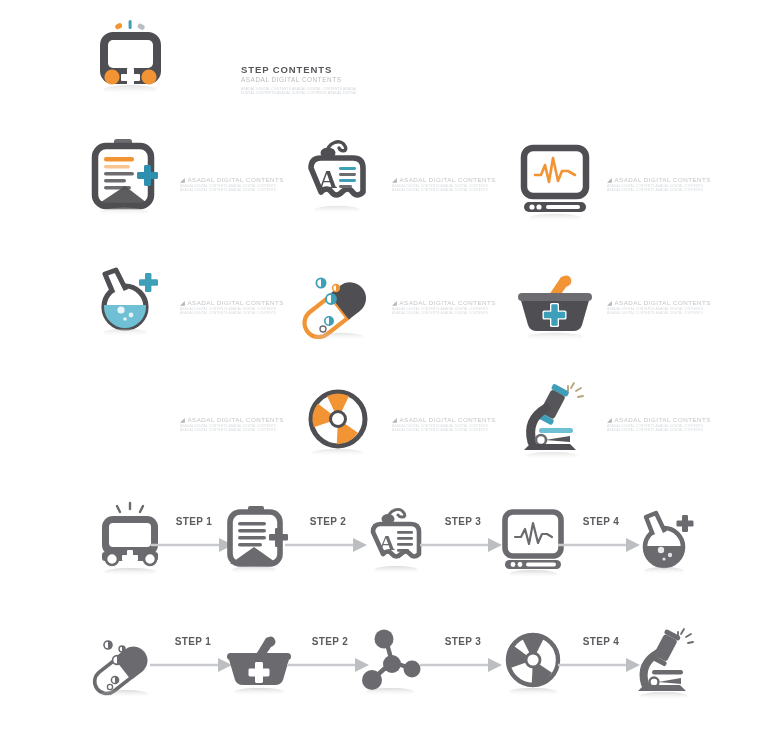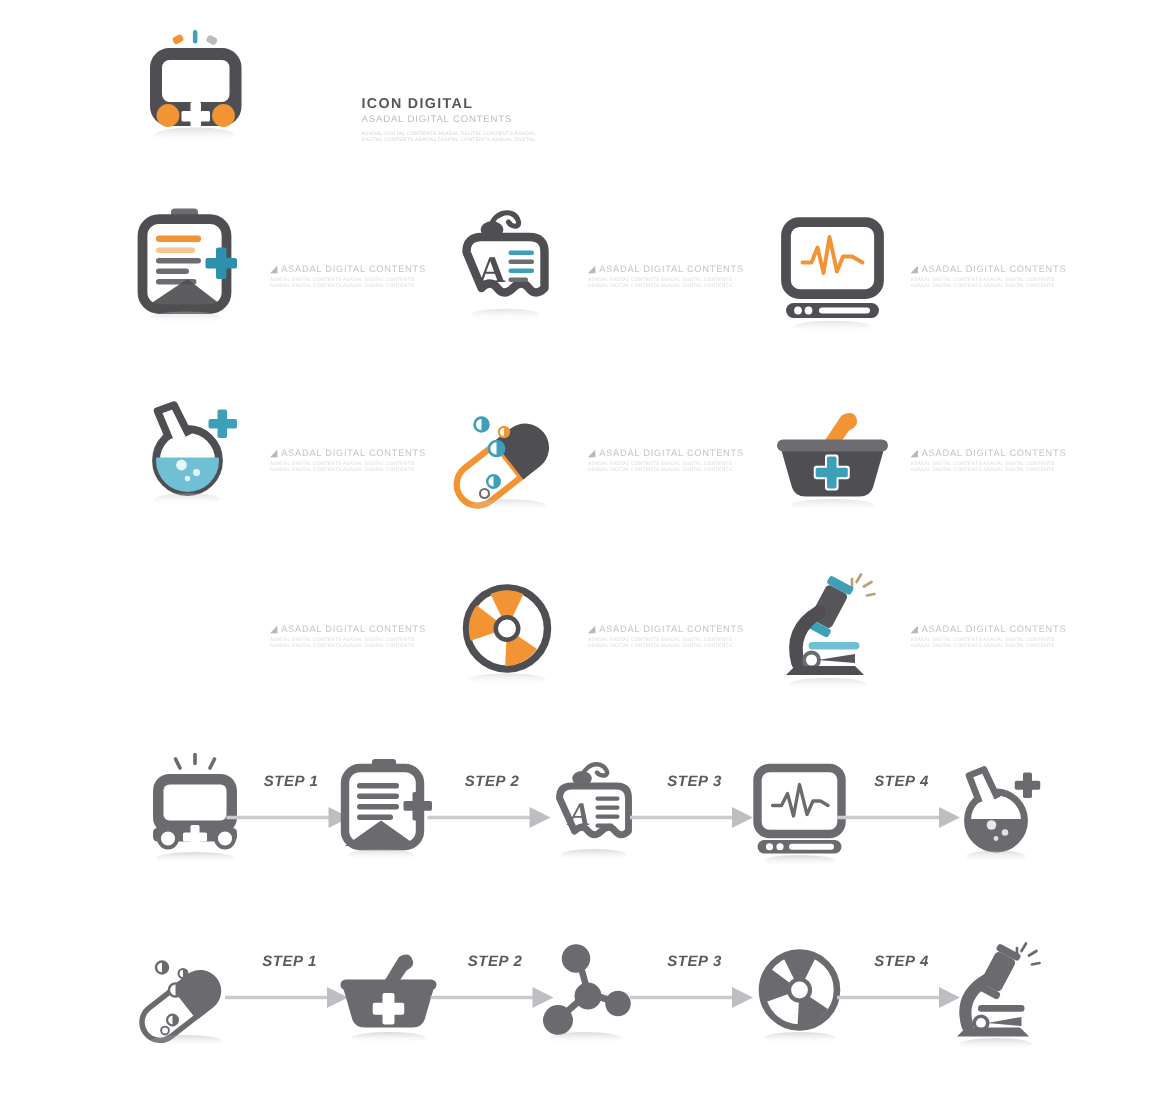--- a/index.html
+++ b/index.html
@@ -39,21 +39,21 @@
     font-size:6.2px;letter-spacing:.5px;color:#c2c5c9;
     line-height:8px;white-space:nowrap;
   }
   .lbl-main .tick{display:inline-block;margin-right:2px;color:#b4b7bb;font-size:6.4px;}
   .lbl-line{
     font-size:3.3px;letter-spacing:.1px;color:#d7dadd;
     line-height:4.3px;white-space:nowrap;overflow:hidden;max-width:118px;
   }
 
   
-  .steprow{position:absolute;left:0;width:777px;height:110px;font-style:italic;}
+  .steprow{position:absolute;left:0;width:777px;height:110px;}
   .step-ico{position:absolute;width:80px;height:84px;}
   .step-arrow{position:absolute;width:90px;height:46px;}
   .step-label{
     position:absolute;width:90px;text-align:center;
     font-size:10px;font-weight:bold;letter-spacing:.4px;color:#5b5b5f;
     white-space:nowrap;
   }
   svg{display:block;overflow:visible;}
 </style>
 </head>
@@ -84,21 +84,21 @@
         <circle cx="64" cy="63" r="7.6" fill="#f29434"></circle>
 
         <g fill="#ffffff">
           <rect x="42" y="54" width="7" height="19" rx="1"></rect>
           <rect x="36" y="60" width="19" height="7" rx="1"></rect>
         </g>
         <ellipse cx="45" cy="76" rx="27" ry="5" fill="url(#shA)"></ellipse>
       </svg>
     </div>
     <div class="header-text">
-      <div class="h-title">ICON DIGITAL</div>
+      <div class="h-title">STEP CONTENTS</div>
       <div class="h-sub">ASADAL DIGITAL CONTENTS</div>
       <div class="h-lines">
         <div class="h-line">ASADAL DIGITAL CONTENTS ASADAL DIGITAL CONTENTS ASADAL</div>
         <div class="h-line">DIGITAL CONTENTS ASADAL DIGITAL CONTENTS ASADAL DIGITAL</div>
       </div>
     </div>
   </div>
 
   <div class="cell" style="left:85px;top:132px">
     <div class="ico">

